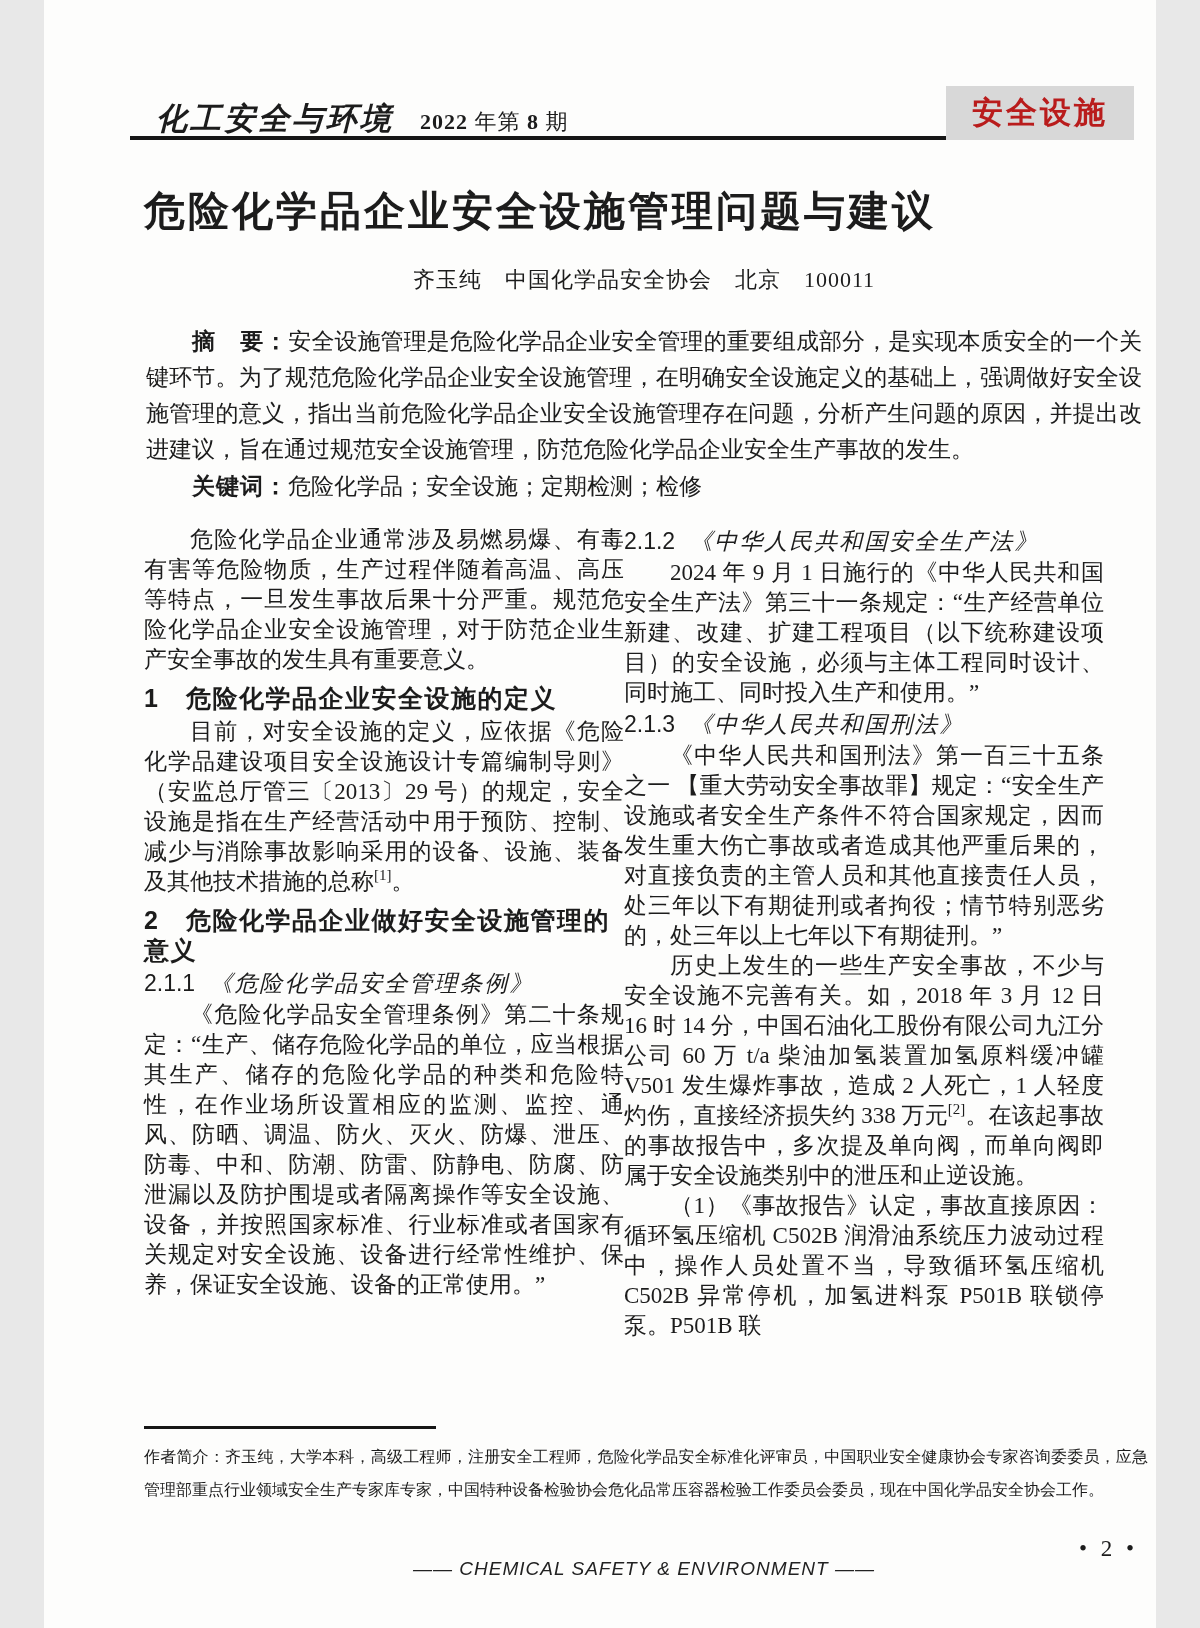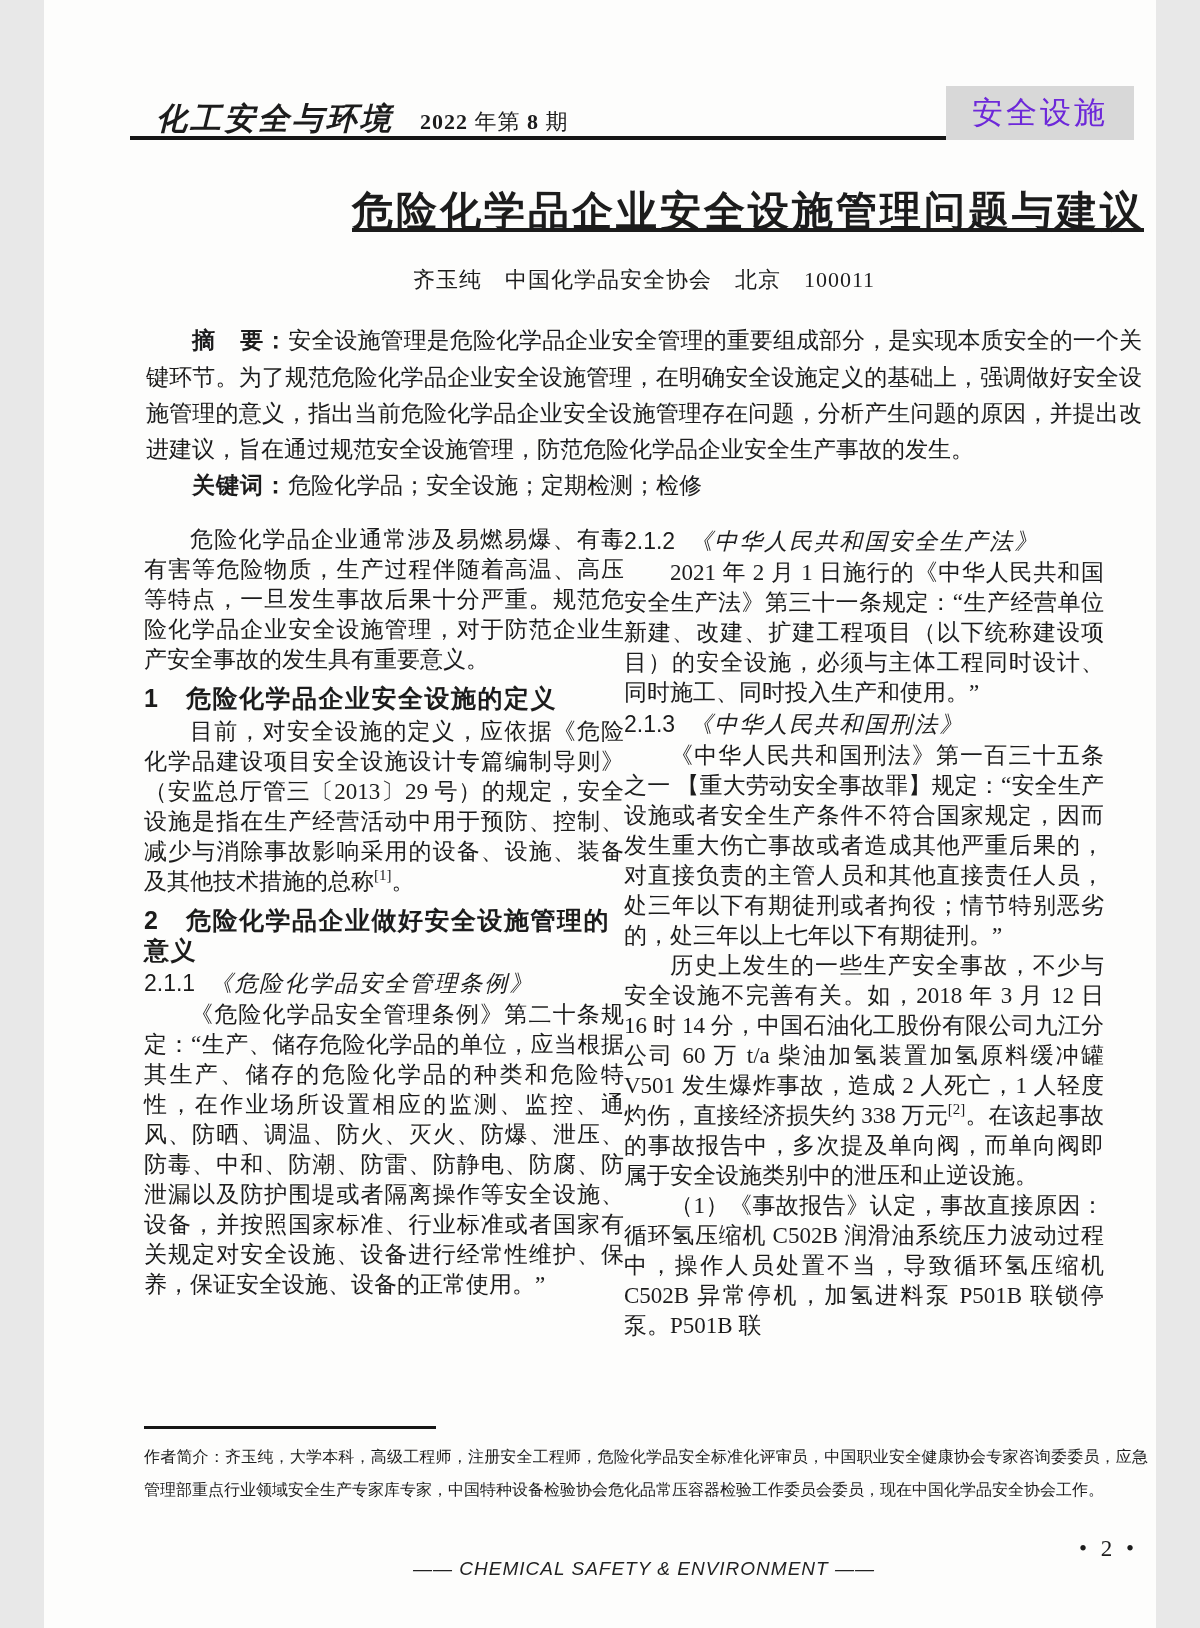--- a/index.html
+++ b/index.html
@@ -23,39 +23,38 @@
   .issue .num{font-weight:bold;font-family:"Liberation Serif",serif;}
   .header-rule{
     position:absolute;left:86px;top:136px;width:816px;height:4px;
     background:#161616;
   }
   .corner-tag{
     position:absolute;left:902px;top:86px;width:188px;height:54px;
     background:#d8d8d8;
     display:flex;align-items:center;justify-content:center;
     font-family:"Liberation Sans","DejaVu Sans",sans-serif;
-    font-size:31px;letter-spacing:3px;font-weight:400;color:#6d28d9;
+    font-size:31px;letter-spacing:3px;font-weight:700;color:#b91c1c;
   }
   
   .content{position:absolute;left:100px;top:168px;width:1000px;}
   .article-title{
-    margin:16px 0 0 0;text-align:right;
+    margin:16px 0 0 0;text-align:left;
     font-size:41px;font-weight:bold;letter-spacing:3px;
     font-family:"DejaVu Serif","Liberation Serif",serif;
-    text-decoration:underline;
   }
   .author-line{margin-top:26px;text-align:center;font-size:22px;letter-spacing:1px;}
   
   .abstract{
     margin:28px 2px 0 2px;
     font-size:23px;line-height:36px;text-align:justify;
     text-indent:2em;
   }
   .abstract .lab,.keywords .lab{
-    font-family:Liberation Mono, monospace;
+    font-family:Liberation Sans, sans-serif;
     font-weight:bold;letter-spacing:1px;
   }
   .keywords{margin:0 2px 0 2px;font-size:23px;line-height:36px;text-indent:2em;}
   
   .columns{display:flex;margin-top:20px;}
   .col{width:480px;font-size:23px;line-height:30px;text-align:justify;}
   .col p{margin:0;text-indent:2em;}
   sup{font-size:15px;line-height:0;}
   h2.sec{
     font-family:"Liberation Sans","DejaVu Sans",sans-serif;
@@ -131,21 +130,21 @@
 
 
         <h4 class="sec"><span class="hnum">2.1.1</span><span class="htitle">《危险化学品安全管理条例》</span></h4>
 
         <p>《危险化学品安全管理条例》第二十条规定：“生产、储存危险化学品的单位，应当根据其生产、储存的危险化学品的种类和危险特性，在作业场所设置相应的监测、监控、通风、防晒、调温、防火、灭火、防爆、泄压、防毒、中和、防潮、防雷、防静电、防腐、防泄漏以及防护围堤或者隔离操作等安全设施、设备，并按照国家标准、行业标准或者国家有关规定对安全设施、设备进行经常性维护、保养，保证安全设施、设备的正常使用。”</p>
       </div>
 
       <div class="col">
         <h4 class="sec"><span class="hnum">2.1.2</span><span class="htitle">《中华人民共和国安全生产法》</span></h4>
 
-        <p>2021 年 2 月 1 日施行的《中华人民共和国安全生产法》第三十一条规定：“生产经营单位新建、改建、扩建工程项目（以下统称建设项目）的安全设施，必须与主体工程同时设计、同时施工、同时投入生产和使用。”</p>
+        <p>2024 年 9 月 1 日施行的《中华人民共和国安全生产法》第三十一条规定：“生产经营单位新建、改建、扩建工程项目（以下统称建设项目）的安全设施，必须与主体工程同时设计、同时施工、同时投入生产和使用。”</p>
 
         <h4 class="sec"><span class="hnum">2.1.3</span><span class="htitle">《中华人民共和国刑法》</span></h4>
 
         <p>《中华人民共和国刑法》第一百三十五条之一 【重大劳动安全事故罪】规定：“安全生产设施或者安全生产条件不符合国家规定，因而发生重大伤亡事故或者造成其他严重后果的，对直接负责的主管人员和其他直接责任人员，处三年以下有期徒刑或者拘役；情节特别恶劣的，处三年以上七年以下有期徒刑。”</p>
 
 
         <p><span>历史上发生的一些生产安全事故，不少与安全设施不完善有关。如，2018 年 3 月 12 日 16 时 14 分，中国石油化工股份有限公司九江分公司 60 万 t/a 柴油加氢装置加氢原料缓冲罐 V501 发生爆炸事故，造成 2 人死亡，1 人轻度灼伤，直接经济损失约 338 万元</span><sup>[2]</sup><span>。在该起事故的事故报告中，多次提及单向阀，而单向阀即属于安全设施类别中的泄压和止逆设施。</span></p>
 
         <p>（1）《事故报告》认定，事故直接原因：循环氢压缩机 C502B 润滑油系统压力波动过程中，操作人员处置不当，导致循环氢压缩机 C502B 异常停机，加氢进料泵 P501B 联锁停泵。P501B 联</p>
       </div>

